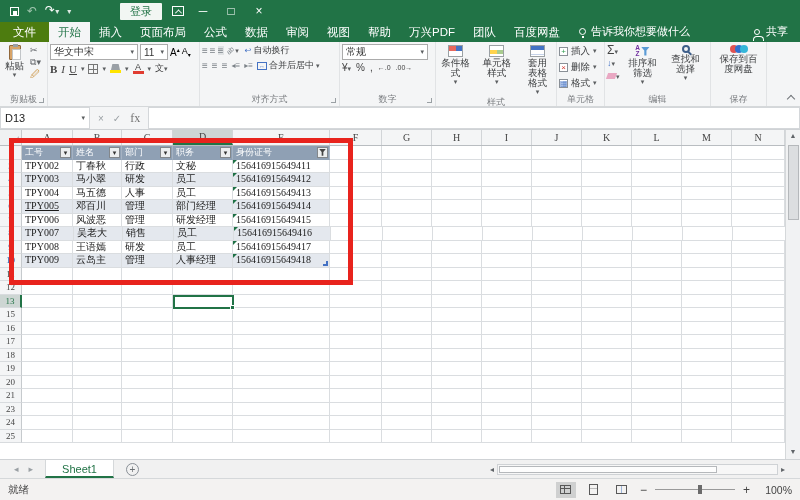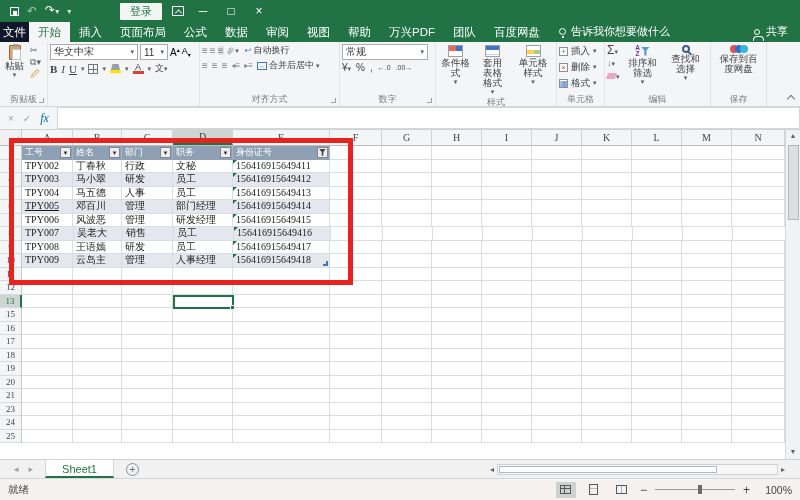--- a/index.html
+++ b/index.html
@@ -19,21 +19,21 @@
   .tb-right { display:flex; align-items:center; gap:10px; padding-right:8px; }
   .login-btn { background:#f2f6f3; color:#217346; padding:1px 10px; font-size:11px; border-radius:1px; }
   .ribopt { width:12px; height:10px; border:1px solid #fff; display:flex; align-items:center; justify-content:center; }
   .chev-up { width:5px; height:5px; border-left:1.5px solid #fff; border-top:1.5px solid #fff; transform:rotate(45deg) translate(1px,1px); }
   .winbtn { color:#fff; font-size:12px; width:18px; text-align:center; }
 
   
   .tabbar { height:20px; background:#217346; display:flex; align-items:flex-end; }
   #menu-tabs { display:flex; align-items:flex-end; }
   .mtab { color:#fff; font-size:11.5px; padding:3px 9px 2px; white-space:nowrap; }
-  .mtab.file { background:#0f172a; padding:3px 3px 2px; }
+  .mtab.file { background:#4d7c0f; padding:3px 13px 2px; }
   .mtab.active { background:#f4f5f6; color:#217346; }
   .tellme { display:flex; align-items:center; gap:5px; color:#fff; margin-left:10px; padding-bottom:3px; }
   .bulb { width:7px; height:7px; border:1px solid #fff; border-radius:50%; position:relative; display:inline-block; }
   .bulb::after { content:""; position:absolute; left:1.5px; top:7px; width:2px; height:2px; background:#fff; }
   .share-zone { margin-left:auto; display:flex; align-items:center; gap:4px; color:#fff; padding:0 12px 3px; }
   .person { width:6px; height:6px; border:1px solid #fff; border-radius:50%; position:relative; display:inline-block; margin-right:2px;}
   .person::after { content:""; position:absolute; left:-2px; top:6px; width:9px; height:4px; border:1px solid #fff; border-bottom:none; border-radius:4px 4px 0 0; }
 
   
   .ribbon { height:65px; background:#f4f5f6; border-bottom:1px solid #d5d8da; display:flex; position:relative; }
@@ -79,21 +79,21 @@
   .lens::after { content:""; position:absolute; right:-4px; bottom:-3px; width:5px; height:2px; background:#3e5f8a; transform:rotate(45deg); }
   .circles { display:flex; }
   .circles span { width:8px; height:8px; border-radius:50%; display:inline-block; }
   .c-red { background:#e05252; } .c-blue { background:#2f6fd0; margin-left:-3px; } .c-cyan { background:#35b6d9; margin-left:-3px; }
   .ribbon-collapse { position:absolute; right:6px; bottom:4px; width:6px; height:6px; border-left:1.5px solid #707478; border-top:1.5px solid #707478; transform:rotate(45deg); }
 
   
   .formula-row { height:23px; background:#f4f5f6; display:flex; align-items:stretch; border-bottom:1px solid #cfd2d5; }
   .namebox { width:90px; background:#fff; border:1px solid #d4d7da; display:flex; align-items:center; justify-content:space-between; padding:0 4px; font-size:11px; color:#222; }
   .fx-btns { display:flex; align-items:center; gap:9px; padding:0 8px; color:#9aa0a4; font-size:10px; border-right:1px solid #d4d7da; }
-  .fx { font-family:"Liberation Serif",serif; font-style:italic; color:#0369a1; font-size:12px; }
+  .fx { font-family:"Liberation Serif",serif; color:#737373; font-size:12px; }
   .fbar { flex:1; background:#fff; border:1px solid #d4d7da; border-left:none; }
 
   
   .grid-area { position:relative; height:329px; background:#fff; overflow:hidden;
     font-family:"Liberation Serif","DejaVu Serif",serif; }
   .col-headers { display:flex; height:16px; background:#f4f5f6; border-bottom:1px solid #b9bdc1; }
   .corner { width:22px; position:relative; border-right:1px solid #c6cacd; background:#f0f1f2; flex:none; }
   .corner::after { content:""; position:absolute; right:2px; bottom:2px; border-left:7px solid transparent; border-bottom:7px solid #b9bdc1; }
   .colh { flex:none; font-size:10px; color:#454545; text-align:center; line-height:15px; border-right:1px solid #d2d5d8; }
   .colh.sel { background:#cdd6d3; border-bottom:2px solid #217346; line-height:13px; }
@@ -299,28 +299,28 @@
       <div class="rg-label"><span>数字</span><span class="launcher"></span></div>
     </div>
 
     <div class="rgroup" style="width:121px;">
       <div class="rg-body">
         <div class="bigbtn">
           <span class="sty-ic ic-cf"></span>
           <span>条件格式</span>
           <span class="caret-d">▾</span>
         </div>
+        <div class="bigbtn">
+          <span class="sty-ic ic-cs"></span>
+          <span>单元格样式</span>
+          <span class="caret-d">▾</span>
+        </div>
         <div class="bigbtn" style="width:42px;">
           <span class="sty-ic ic-tbl"></span>
           <span>套用表格格式</span>
-          <span class="caret-d">▾</span>
-        </div>
-        <div class="bigbtn">
-          <span class="sty-ic ic-cs"></span>
-          <span>单元格样式</span>
           <span class="caret-d">▾</span>
         </div>
       </div>
       <div class="rg-label"><span>样式</span></div>
     </div>
 
     <div class="rgroup" style="width:48px;">
       <div class="rg-body">
         <div class="fontrow">
           <div class="smallrow">
@@ -378,20 +378,24 @@
           <span>保存到百度网盘</span>
         </div>
       </div>
       <div class="rg-label"><span>保存</span></div>
     </div>
 
     <span class="ribbon-collapse"></span>
   </div>
 
   <div class="formula-row">
+    <div class="namebox">
+      <span>D13</span>
+      <span class="caret-d">▾</span>
+    </div>
     <div class="fx-btns">
       <span>×</span>
       <span>✓</span>
       <span class="fx">fx</span>
     </div>
     <div class="fbar"></div>
   </div>
 
   <div class="grid-area">
     <div class="col-headers" id="col-headers">

